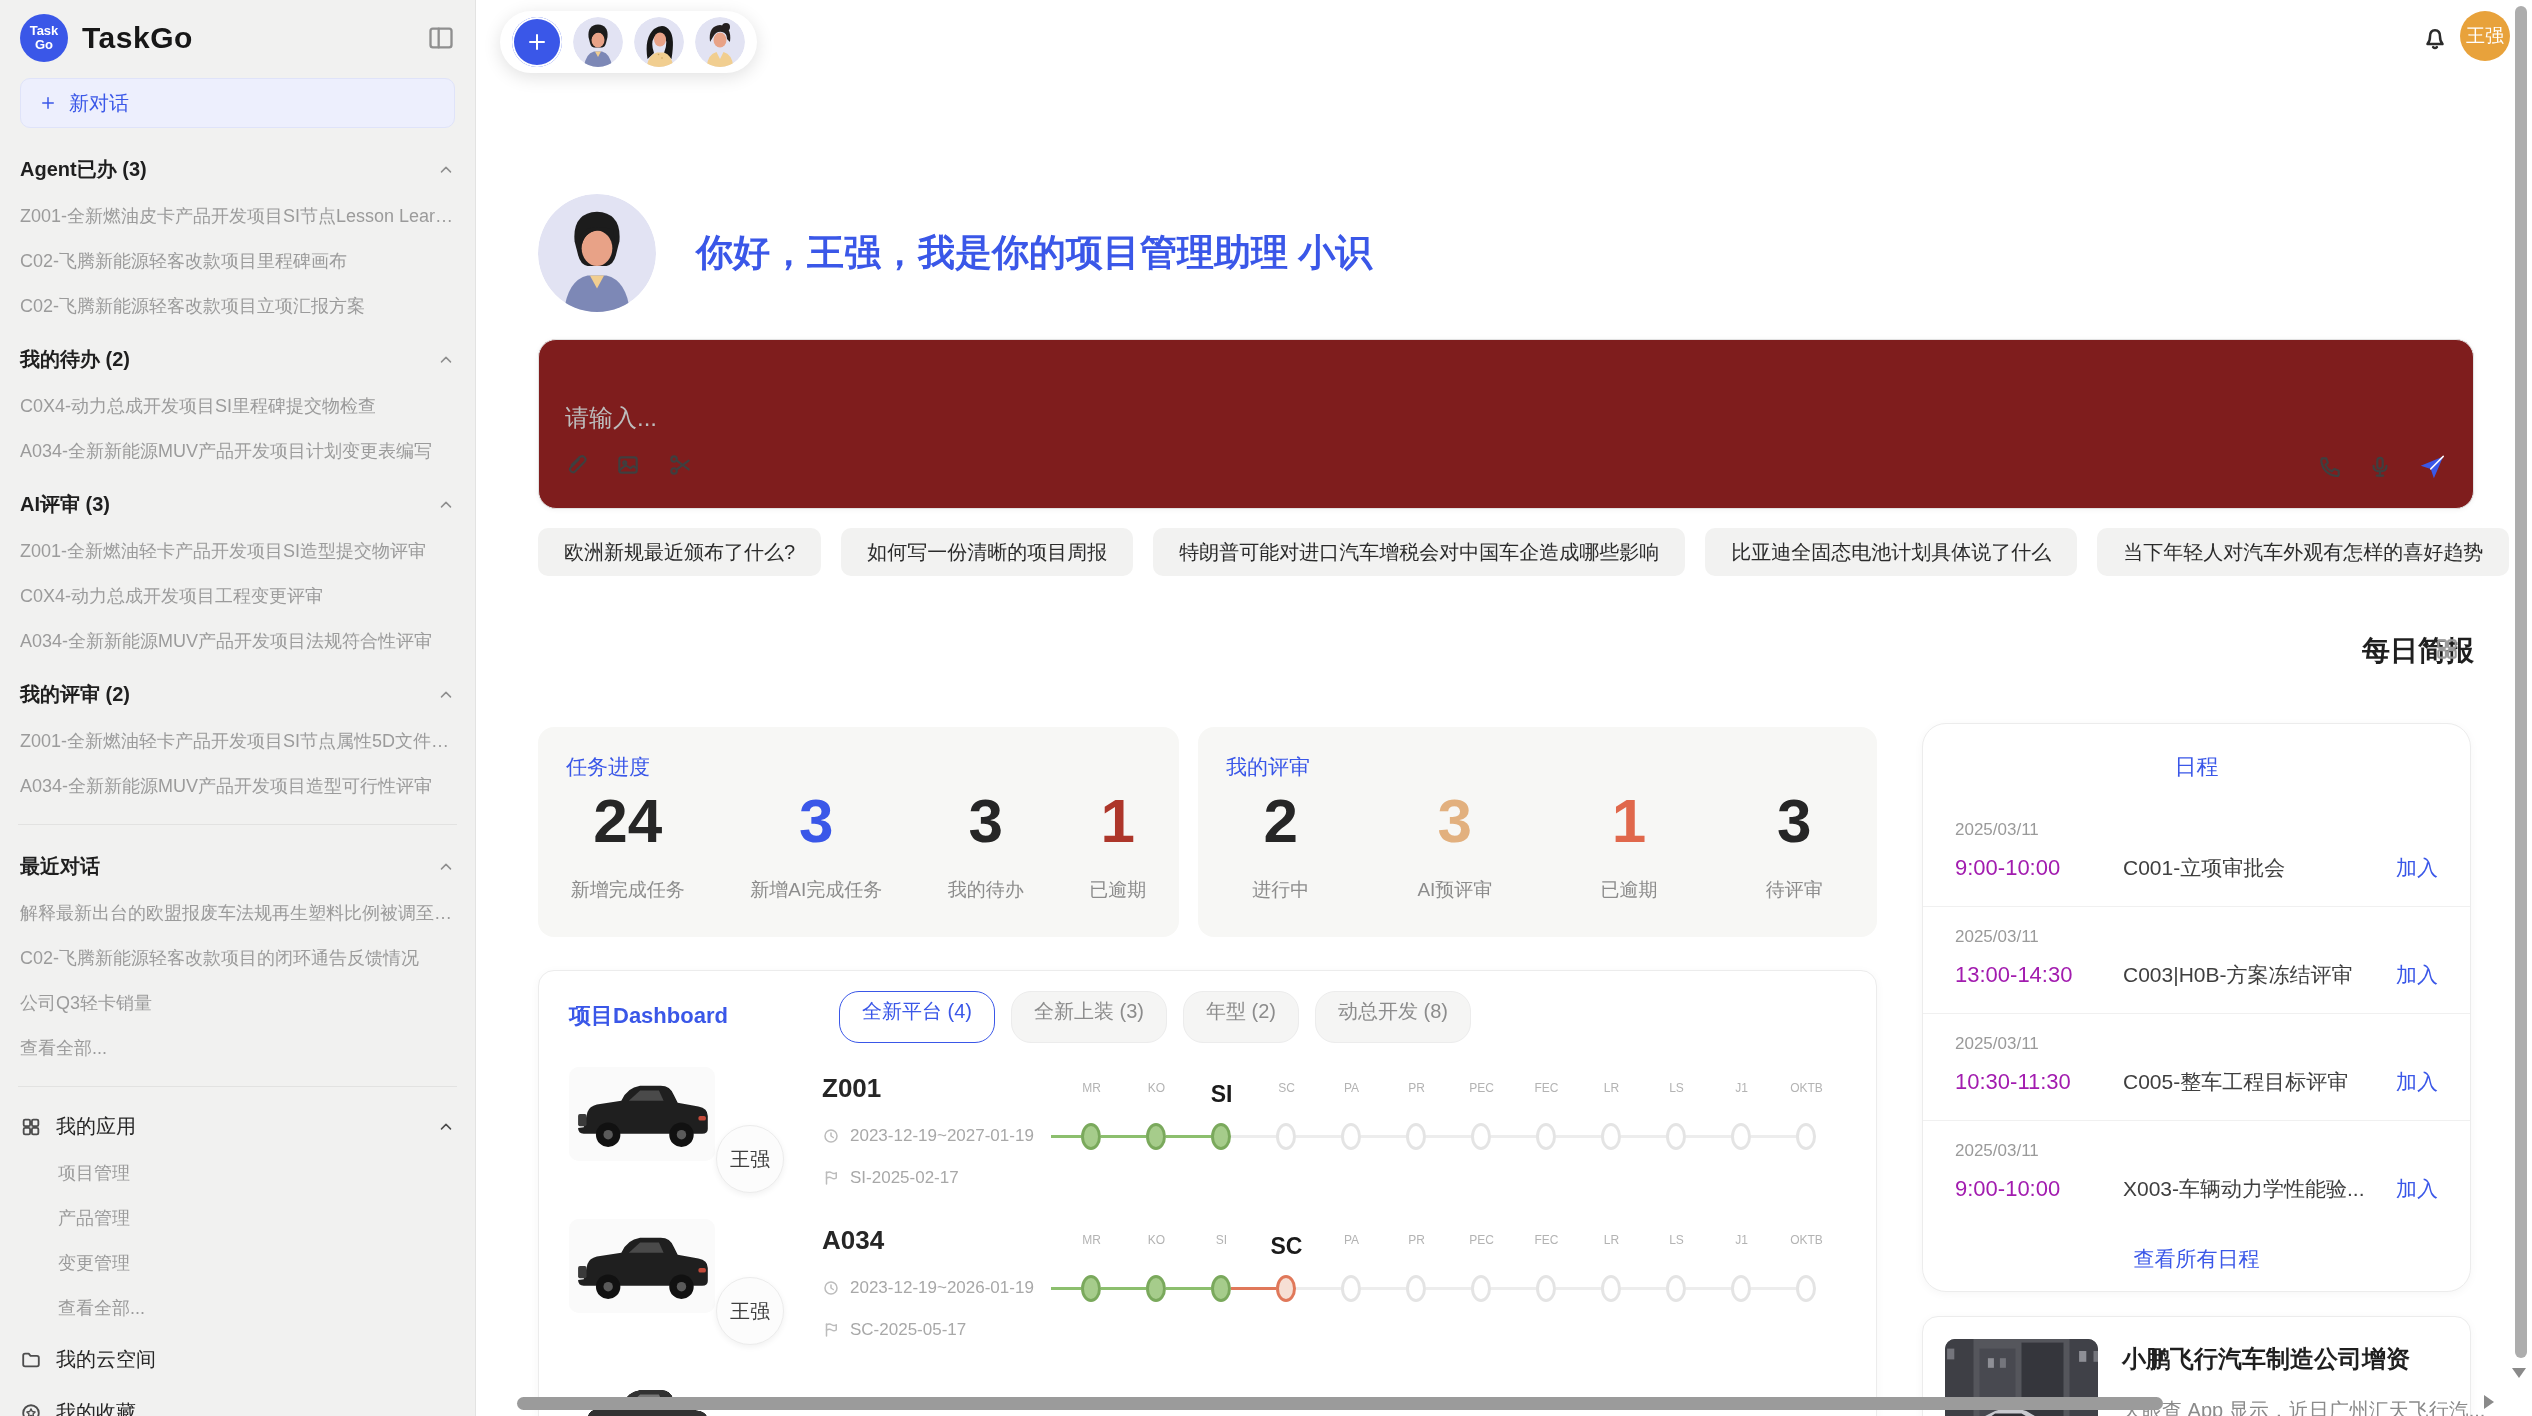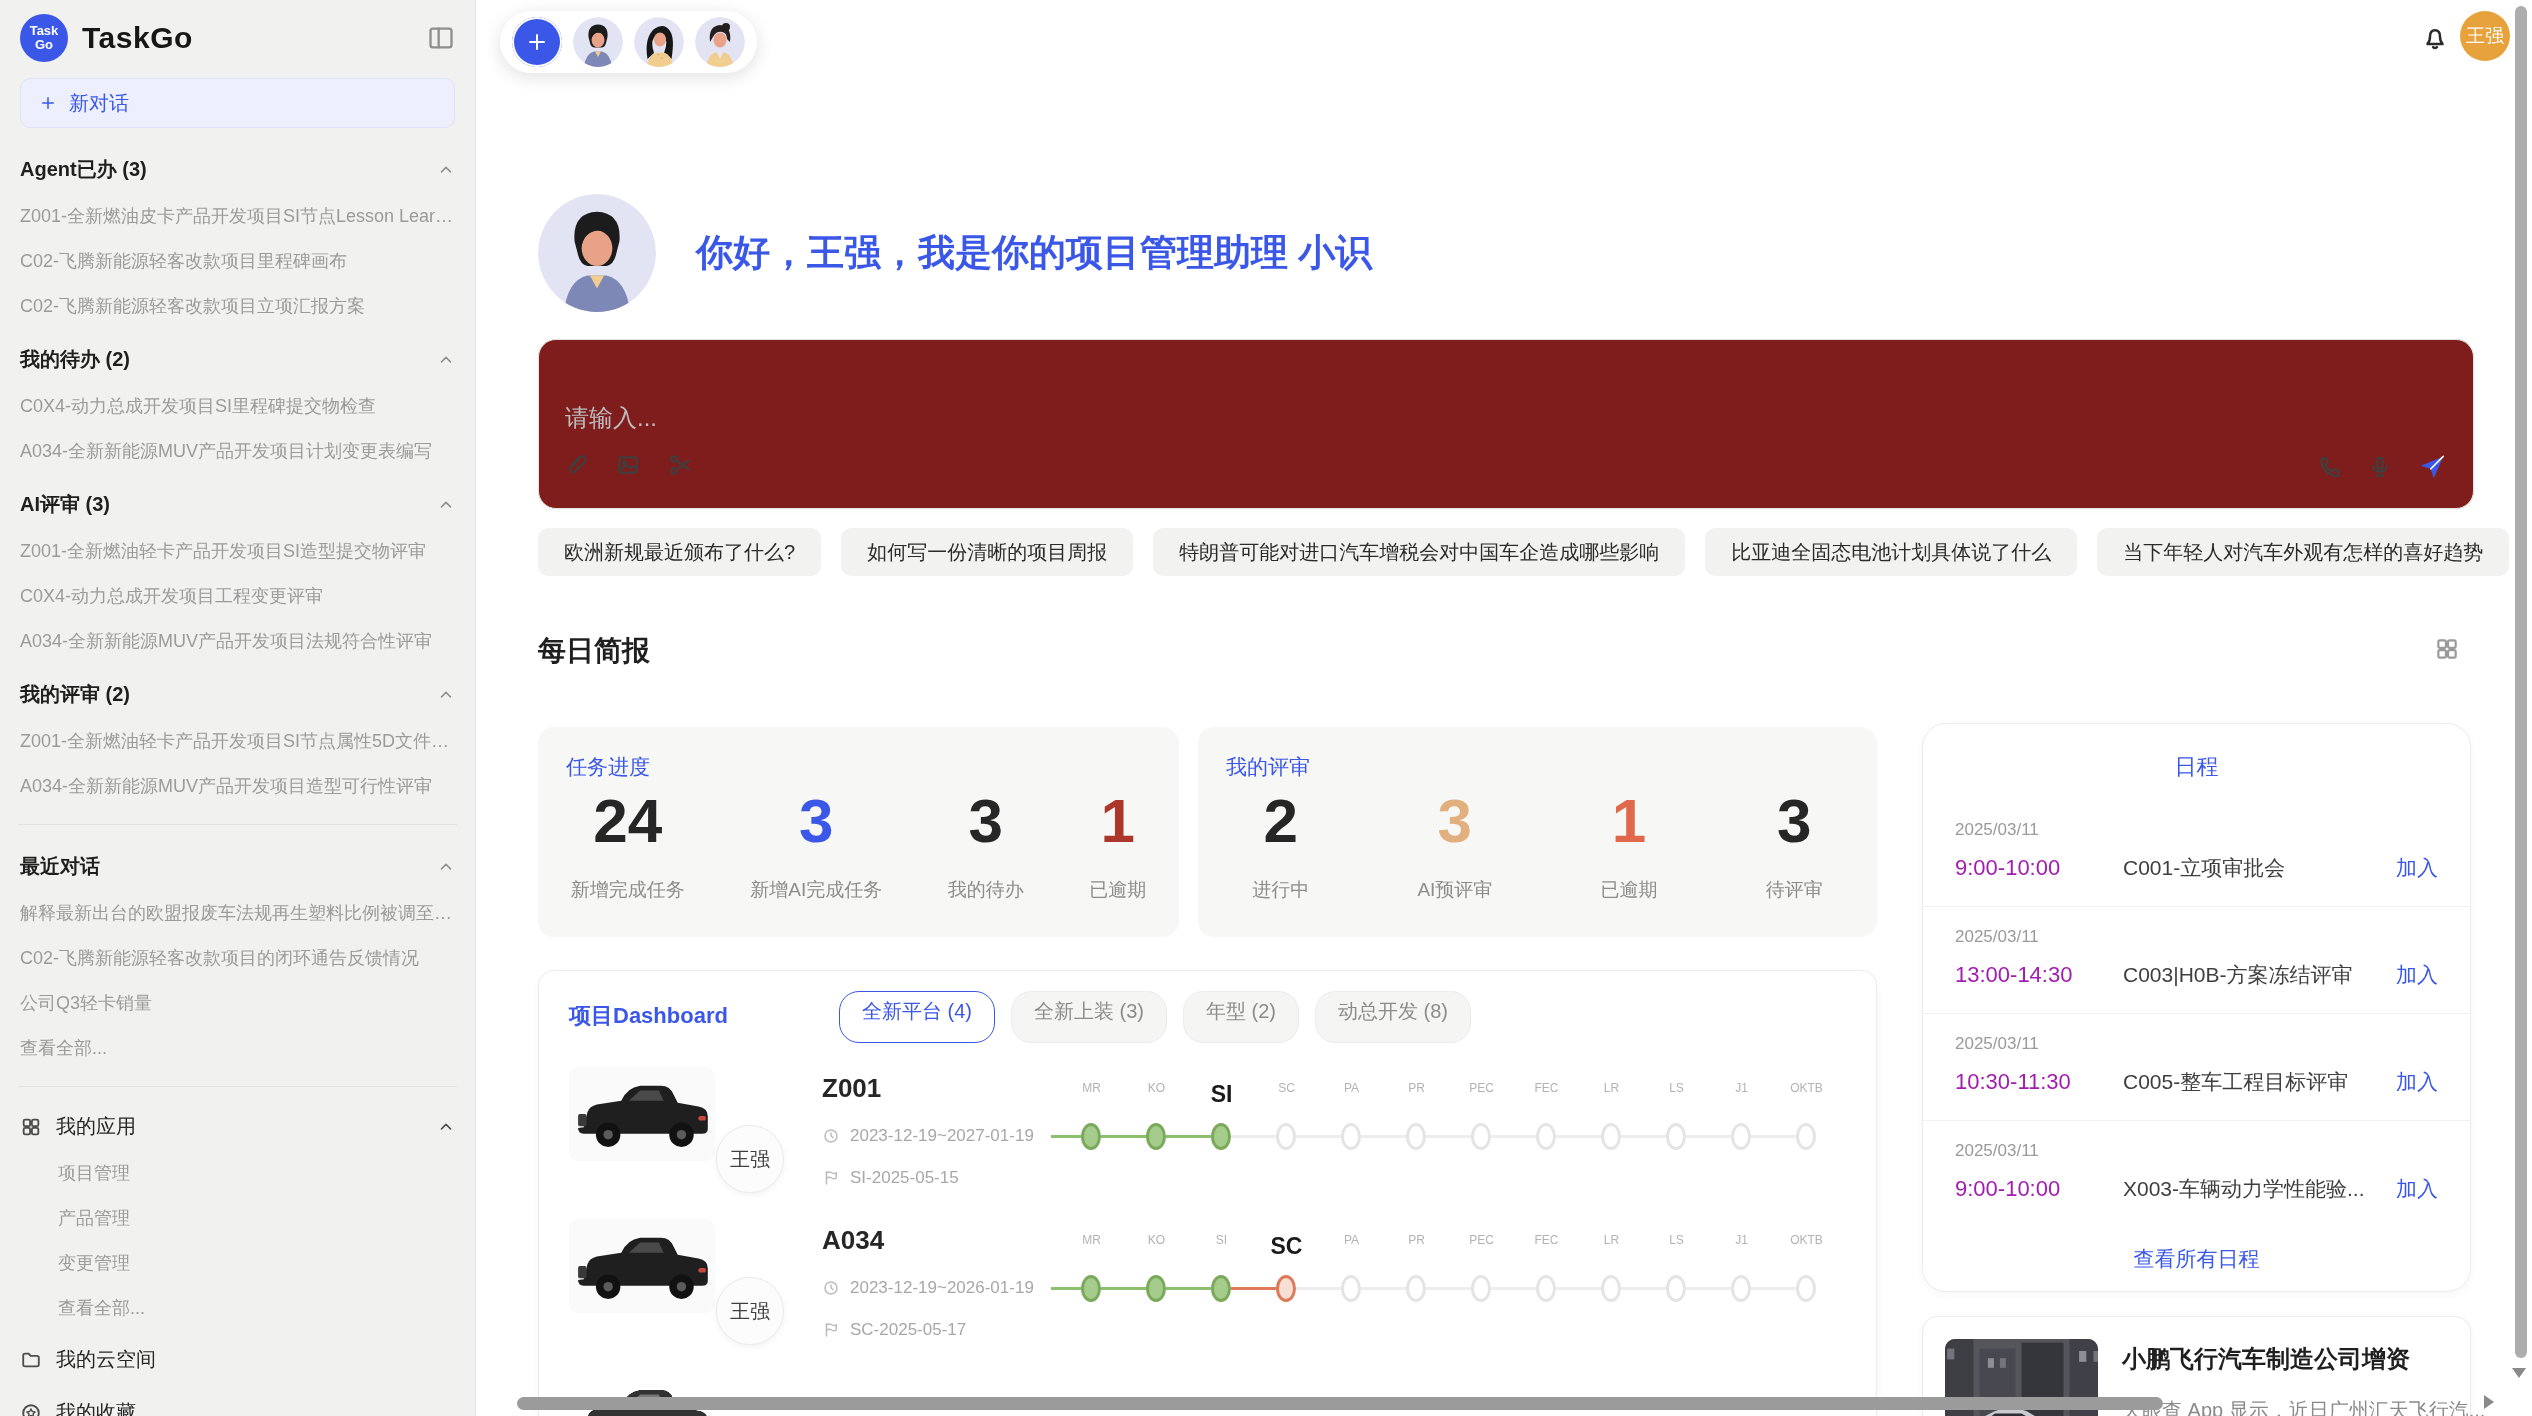--- a/index.html
+++ b/index.html
@@ -78,21 +78,21 @@
   .tool-right .send { color:#3A57E8; }
   .composer .ic { cursor:pointer; }
 
   .chips { position:absolute; left:61px; top:528px; width:1936px; display:flex; gap:20px; }
   .chip {
     height:48px; line-height:48px; padding:0 26px; background:#f2f2f1; color:#2b2b2b;
     font-size:20px; border-radius:10px; white-space:nowrap; cursor:pointer;
   }
 
   .brief { position:absolute; left:61px; top:632px; width:1936px; height:40px; }
-  .brief-title { text-align:left; font-size:28px; font-weight:700; color:#1f1f1f; }
+  .brief-title { text-align:right; font-size:28px; font-weight:700; color:#1f1f1f; }
   .brief-grid { position:absolute; right:14px; top:4px; color:#9a9a9a; cursor:pointer; }
 
   .stat-card { position:absolute; top:727px; height:210px; background:#f7f7f5; border-radius:16px; }
   .stat-card.c1 { left:61px; width:641px; }
   .stat-card.c2 { left:721px; width:679px; }
   .stat-title { position:absolute; left:28px; top:26px; font-size:21px; color:#3A57E8; }
   .nums { position:absolute; left:0; right:0; top:62px; display:flex; justify-content:space-around; }
   .num { text-align:center; }
   .num .v { font-size:62px; font-weight:600; line-height:64px; }
   .num .l { margin-top:24px; font-size:19px; color:#8c8c8c; }
@@ -588,21 +588,21 @@
         <div class="p-meta">
           <svg class="ic" width="18" height="18">
               <use href="#ic-clock"></use>
             </svg>
           <span>2023-12-19~2027-01-19</span>
         </div>
         <div class="p-meta">
           <svg class="ic" width="18" height="18">
               <use href="#ic-flag"></use>
             </svg>
-          <span>SI-2025-05-15</span>
+          <span>SI-2025-02-17</span>
         </div>
       </div>
       <div class="timeline">
         <div class="ms-labels">
 
         <span class="ms-label" data-current="false">MR</span>
             <span class="ms-label" data-current="false">KO</span>
             <span class="ms-label" data-current="true">SI</span>
             <span class="ms-label" data-current="false">SC</span>
             <span class="ms-label" data-current="false">PA</span>

